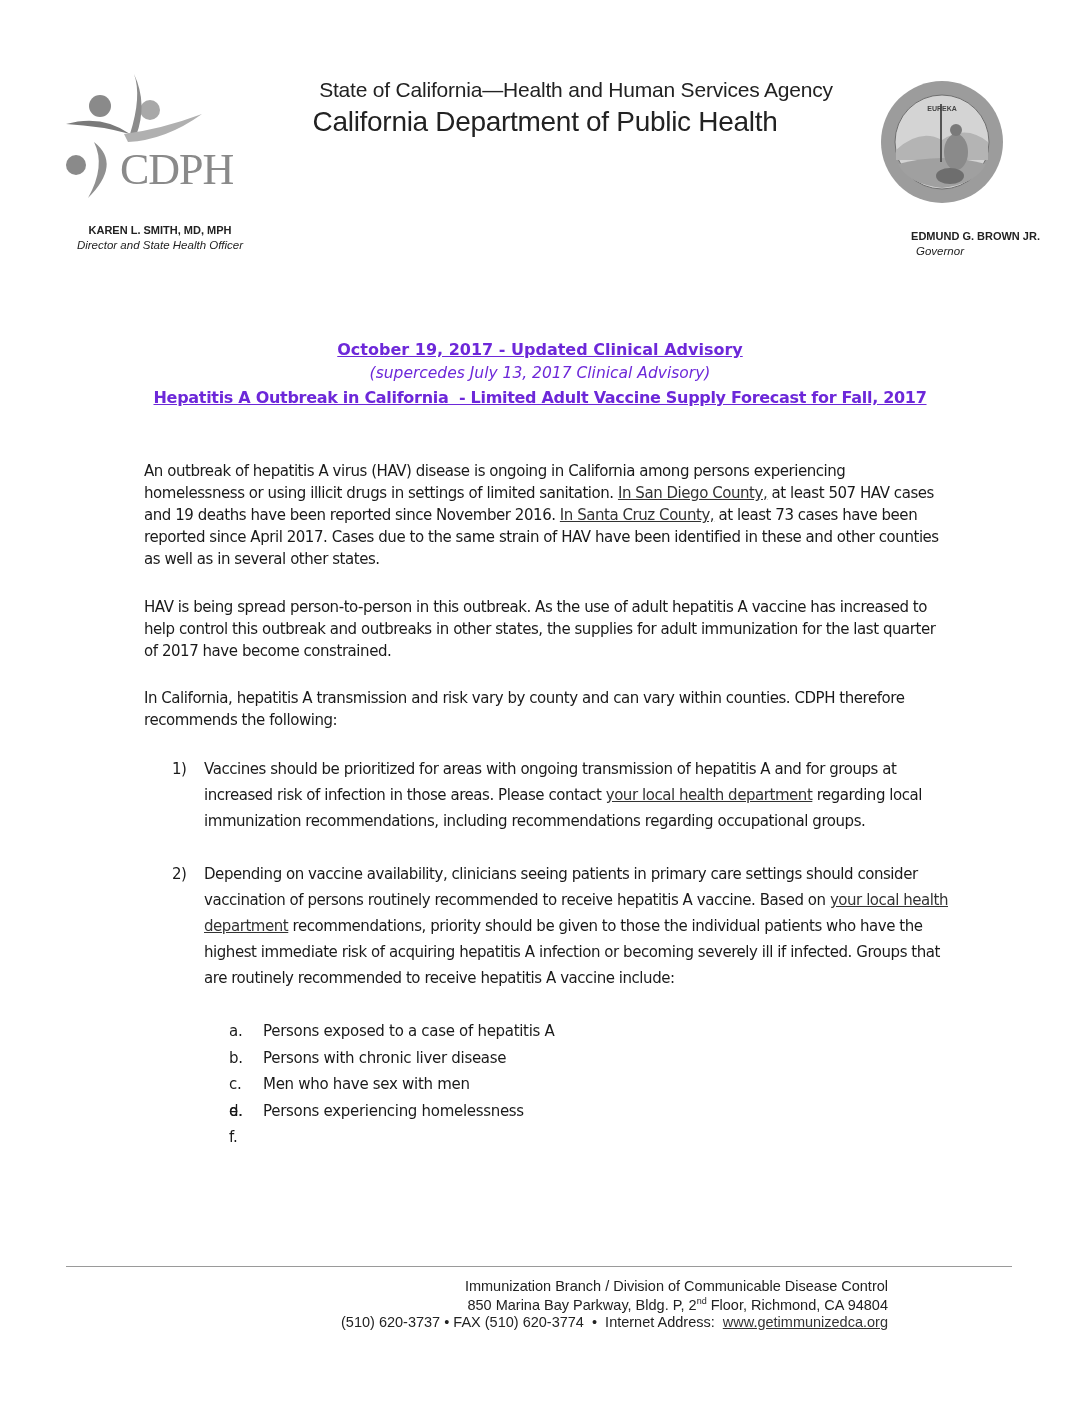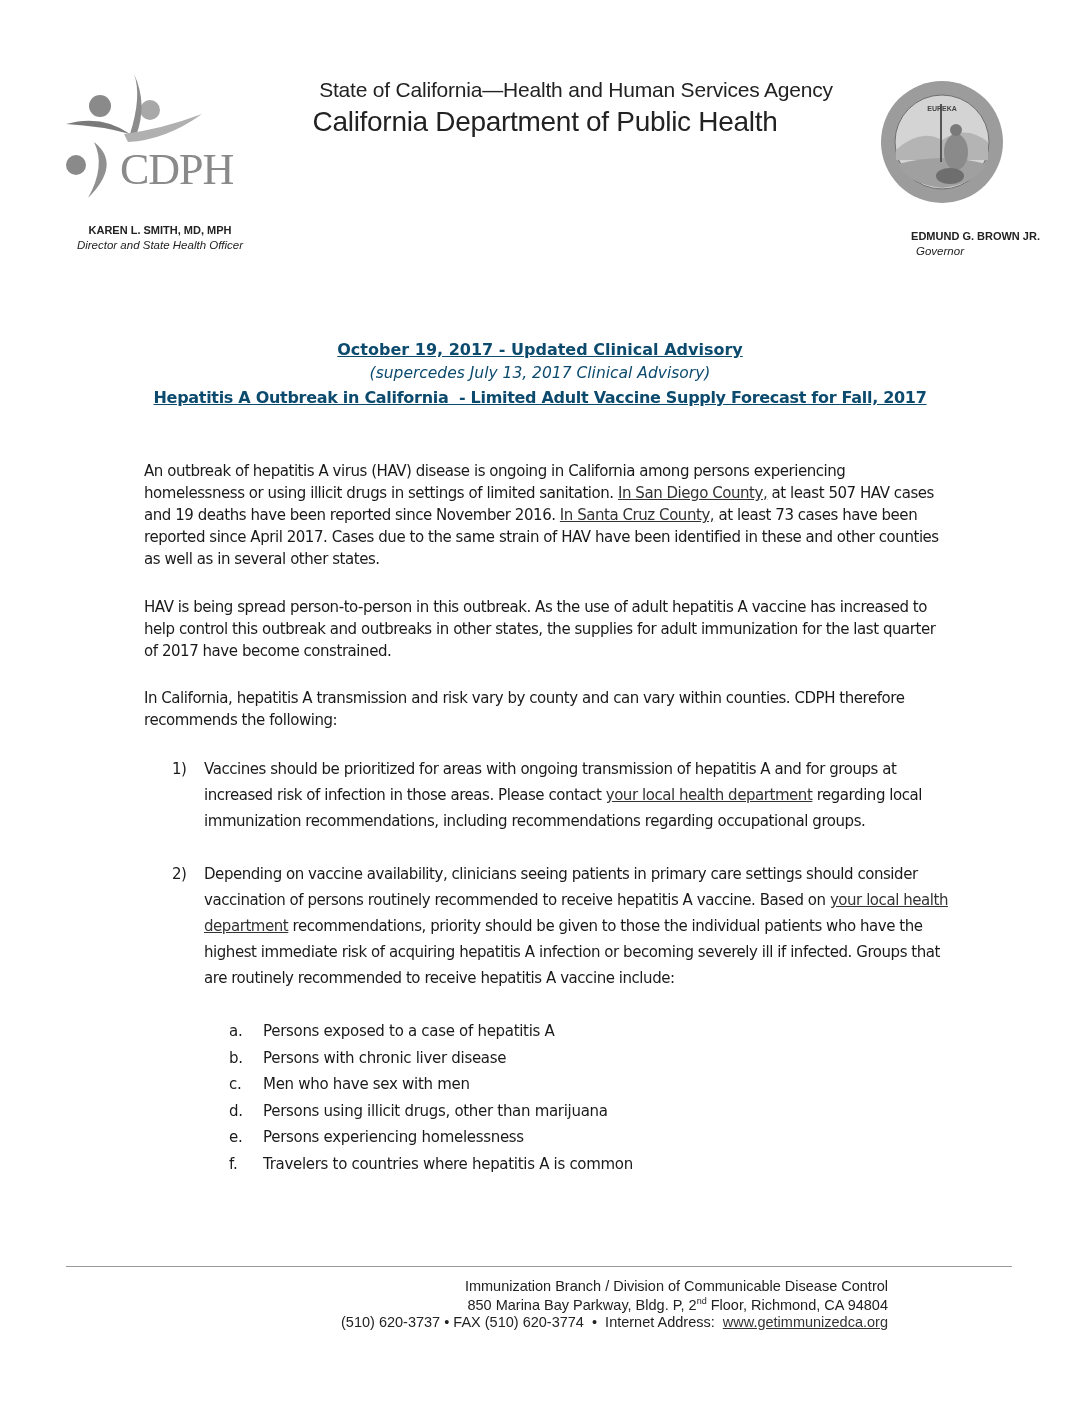--- a/index.html
+++ b/index.html
@@ -11,21 +11,21 @@
   #logo { left: 62px; top: 74px; width: 196px; height: 130px; }
   #agency-line { left: 280px; top: 78px; width: 520px; text-align: center; font-size: 21px; color: #222; letter-spacing: -0.2px; margin-left: 36px; }
   #dept-line { left: 270px; top: 106px; width: 550px; text-align: center; font-size: 28px; color: #222; letter-spacing: -0.3px; }
   #seal { left: 880px; top: 80px; width: 124px; height: 124px; }
   #director-name { left: 60px; top: 224px; width: 200px; text-align: center; font-size: 11px; font-weight: bold; color: #222; }
   #director-title { left: 60px; top: 239px; width: 200px; text-align: center; font-size: 11.5px; font-style: italic; color: #222; }
   #governor-name { left: 840px; top: 230px; width: 200px; text-align: right; font-size: 11px; font-weight: bold; color: #222; }
   #governor-title { left: 840px; top: 245px; width: 200px; text-align: center; font-size: 11.5px; font-style: italic; color: #222; }
 
   
-  .title { left: 130px; width: 820px; text-align: center; font-family: "DejaVu Sans", sans-serif; color: #0c4a6e; }
+  .title { left: 130px; width: 820px; text-align: center; font-family: "DejaVu Sans", sans-serif; color: #6d28d9; }
   #title-date { top: 340px; font-size: 16px; font-weight: bold; text-decoration: underline; }
   #title-supersedes { top: 364px; font-size: 15.5px; font-style: italic; }
   #title-main { top: 388px; font-size: 16px; font-weight: bold; text-decoration: underline; letter-spacing: -0.3px; }
 
   
   .para { left: 144px; width: 800px; font-family: "DejaVu Sans", sans-serif; font-size: 15px; line-height: 22px; letter-spacing: -0.45px; color: #1a1a1a; }
   #para-1 { top: 460px; }
   #para-2 { top: 596px; }
   #para-3 { top: 687px; }
   .link { text-decoration: underline; color: #333; }
@@ -103,21 +103,21 @@
 
 <div id="rec-2" class="abs rec">
   <span class="num">2)</span>
   <div class="txt"><span>Depending on vaccine availability, clinicians seeing patients in primary care settings should consider vaccination of persons routinely recommended to receive hepatitis A vaccine. Based on </span><span class="link">your local health department</span><span> recommendations, priority should be given to those the individual patients who have the highest immediate risk of acquiring hepatitis A infection or becoming severely ill if infected.  Groups that are routinely recommended to receive hepatitis A vaccine include:</span></div>
 </div>
 
 <ul id="risk-groups" class="abs">
   <li><span class="letter">a.</span><span>Persons exposed to a case of hepatitis A</span></li>
   <li><span class="letter">b.</span><span>Persons with chronic liver disease</span></li>
   <li><span class="letter">c.</span><span>Men who have sex with men</span></li>
-  <li><span class="letter">d.</span><span>Persons using illicit drugs, other than marijuana</span></li>
+  <li><span class="letter">d.</span></li>
   <li><span class="letter">e.</span><span>Persons experiencing homelessness</span></li>
-  <li><span class="letter">f.</span><span>Travelers to countries where hepatitis A is common</span></li>
+  <li><span class="letter">f.</span></li>
 </ul>
 
 <div id="footer-rule" class="abs"></div>
 <div id="foot-1" class="abs foot">Immunization Branch / Division of Communicable Disease Control</div>
 <div id="foot-2" class="abs foot"><span>850 Marina Bay Parkway, Bldg. P, 2</span><sup>nd</sup><span> Floor, Richmond, CA 94804</span></div>
 <div id="foot-3" class="abs foot" style="white-space:pre;"><span>(510) 620-3737 • FAX (510) 620-3774  •  Internet Address:  </span><span class="link">www.getimmunizedca.org</span></div>
 
 </body></html>

